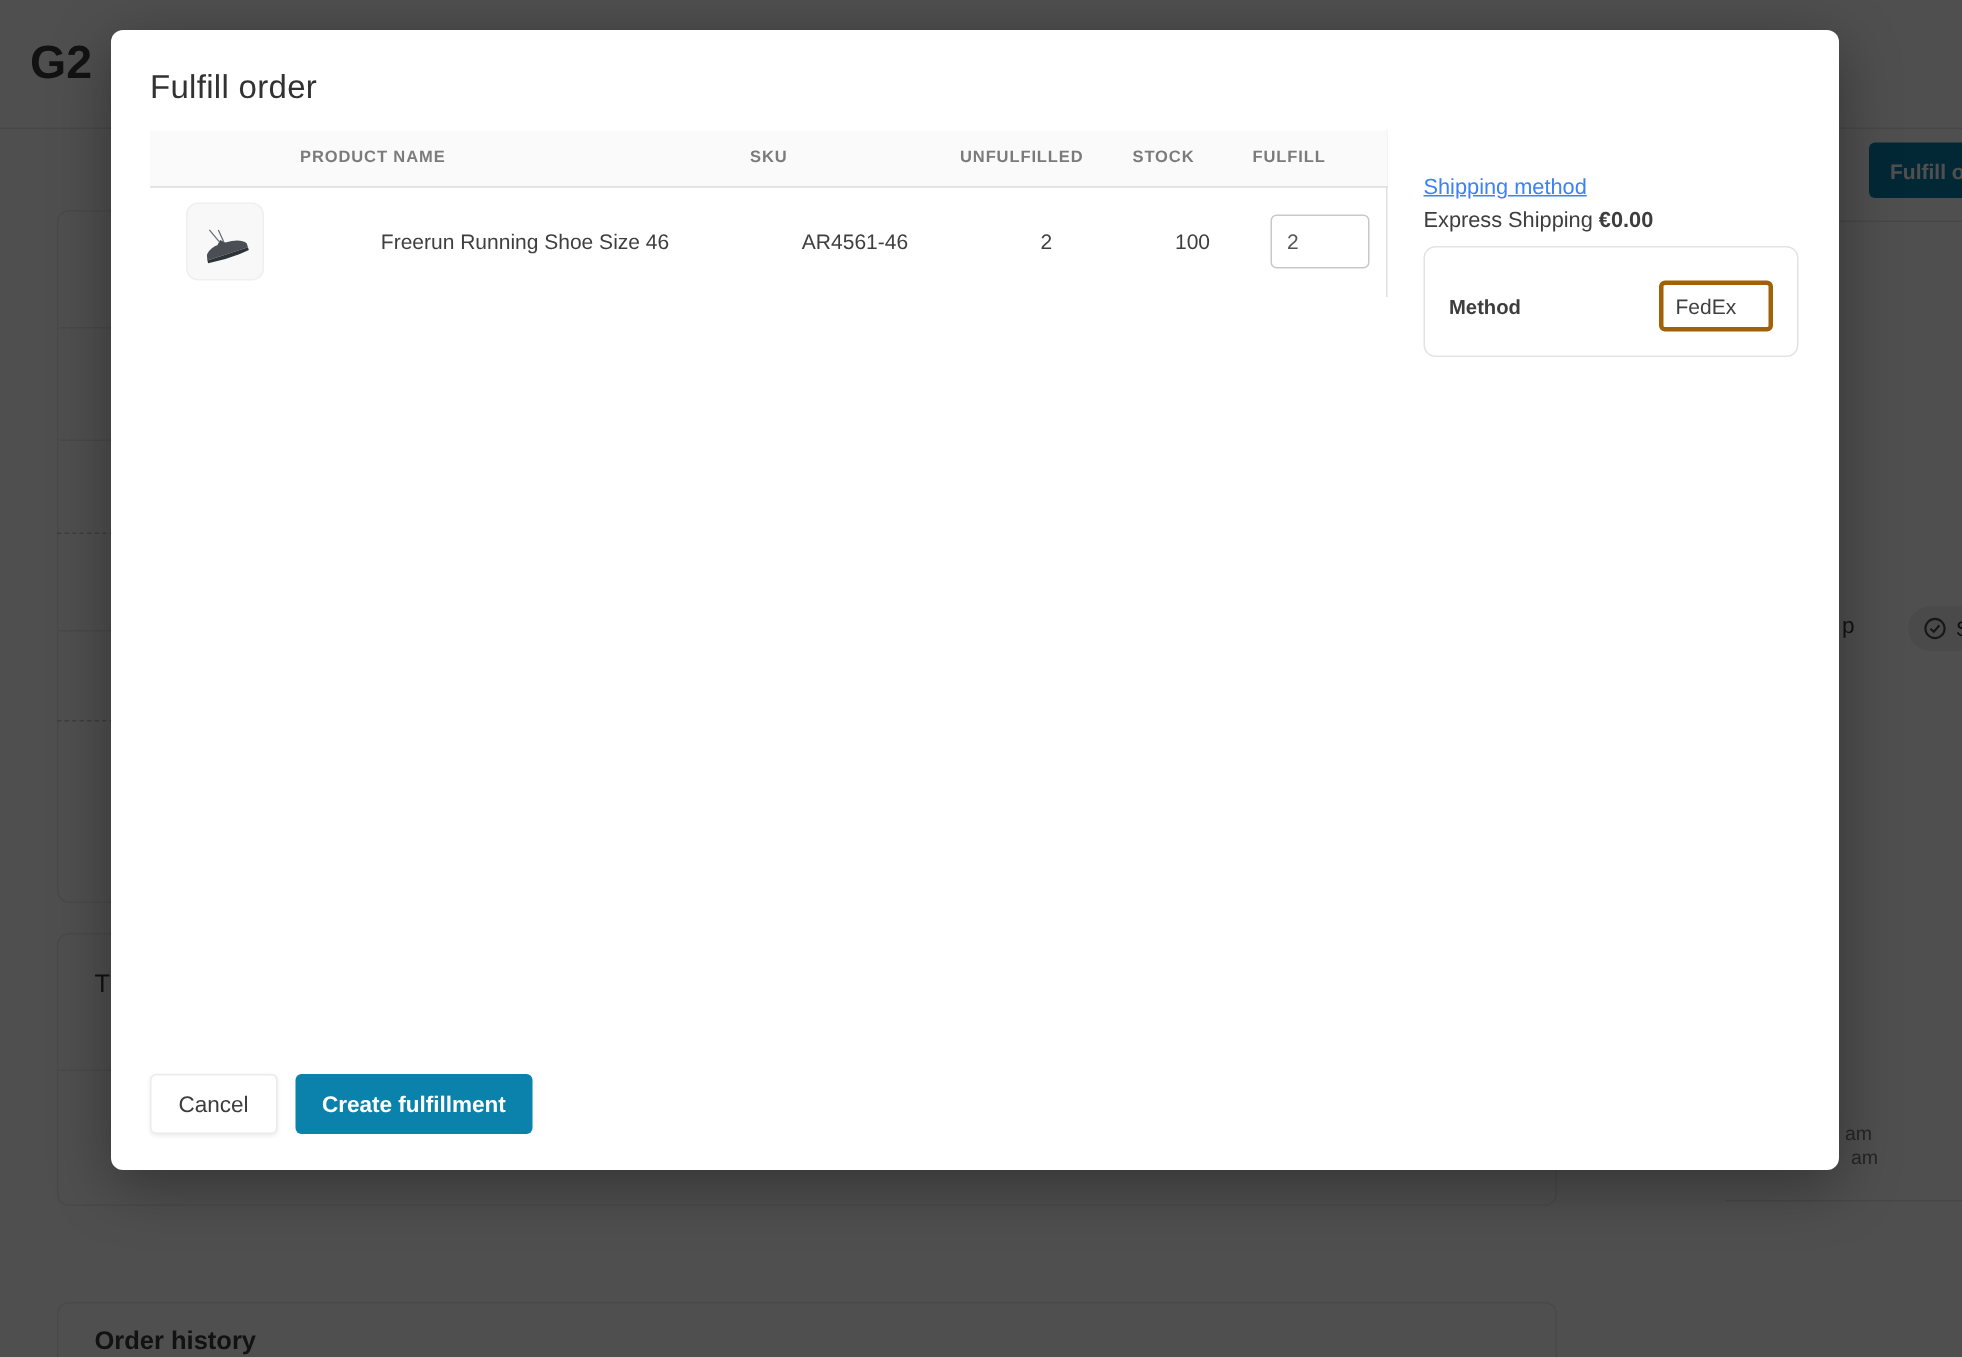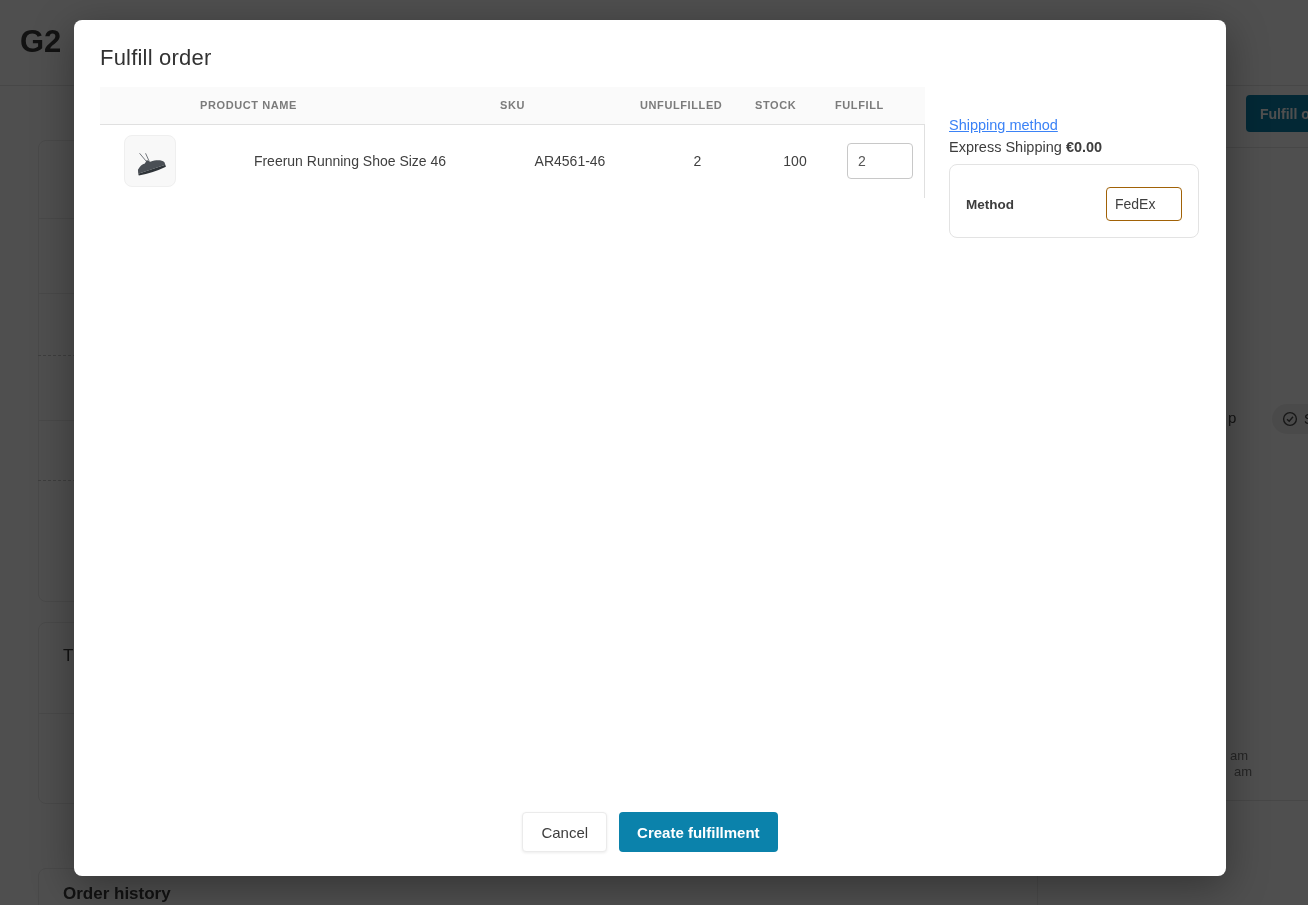--- a/index.html
+++ b/index.html
@@ -36,21 +36,21 @@
   .bg-am2 { position:absolute; left:1234px; top:764px; font-size:13px; color:#777; }
   .bg-rule-bottom { position:absolute; left:1150px; top:800px; width:158px; height:1px; background:#e6e6e6; }
   .bg-card3-edge { position:absolute; left:38px; top:868px; width:1000px; height:60px; border:1px solid #eaeaea; border-radius:8px; }
   .bg-order-history { position:absolute; left:63px; top:884px; font-size:17px; font-weight:700; color:#3a3a3a; }
 
   
   .overlay { position:absolute; inset:0; background:rgba(0,0,0,0.69); }
 
   
   .modal {
-    position:absolute; left:74px; top:20px; width:1152px; height:856px;
+    position:absolute; left:74px; top:20px; width:1152px; height:760px;
     background:#fff; border-radius:8px; box-shadow:0 10px 40px rgba(0,0,0,0.35);
     display:flex; flex-direction:column;
   }
   .modal-title { font-size:22px; font-weight:400; color:#323232; padding:25px 26px 16px 26px; letter-spacing:0.2px; }
   .modal-body { display:flex; padding:0 27px 0 26px; flex:1 1 auto; }
   .table-pane { width:825px; }
   .table-wrap { border-right:1px solid #e0e0e0; }
   table.products { border-collapse:collapse; width:825px; table-layout:fixed; }
   .col-thumb{width:100px;} .col-name{width:300px;} .col-sku{width:140px;}
   .col-unf{width:115px;} .col-stock{width:80px;} .col-ff{width:90px;}
@@ -72,26 +72,26 @@
   .side-pane { margin-left:24px; width:250px; padding-top:27px; }
   .ship-heading { font-size:14.5px; color:#3b82f6; line-height:22px;text-decoration:underline; }
   .ship-line { font-size:14.5px; color:#3d3d3d; line-height:22px; margin-bottom:6px; }
   .ship-line b { font-weight:700; }
   .manual-card { border:1px solid #e3e3e3; border-radius:8px; }
   .manual-card-title { padding:15px 16px; font-size:14.5px; color:#3d3d3d; line-height:24px; border-bottom:1px solid #e3e3e3; }
   .manual-rows { padding:8px 16px 16px 16px; }
   .manual-row { display:flex; align-items:center; justify-content:space-between; margin-top:14px; }
   .manual-label { font-size:13.5px; font-weight:700; color:#3d3d3d; }
   .small-input {
-    width:76px; height:34px; border:1px solid #a16207; border-radius:4px;
+    width:76px; height:34px; border:3px solid #a16207; border-radius:4px;
     font-family:"Liberation Sans",sans-serif; font-size:14px; color:#3f3f3f; padding:0 8px; outline:none;
   }
   .small-input.focused { border:2px solid var(--focus); border-radius:5px; }
 
-  .modal-actions { display:flex; justify-content:center; gap:12px; padding:0 26px 24px 26px; }
+  .modal-actions { display:flex; justify-content:flex-start; gap:12px; padding:0 26px 24px 26px; }
   .btn { height:40px; border-radius:4px; font-family:"Liberation Sans",sans-serif; font-size:15px; cursor:pointer; }
   .btn-cancel { background:#fff; border:1px solid #ebebeb; box-shadow:0 1px 3px rgba(0,0,0,0.08); color:#3d3d3d; padding:0 18px; }
   .btn-primary { background:var(--primary); border:none; color:#fff; font-weight:700; padding:0 18px; }
 </style>
 </head>
 <body>
 
 <div class="bg-page">
   <div class="bg-title">G2</div>
   <div class="bg-header-rule"></div>

